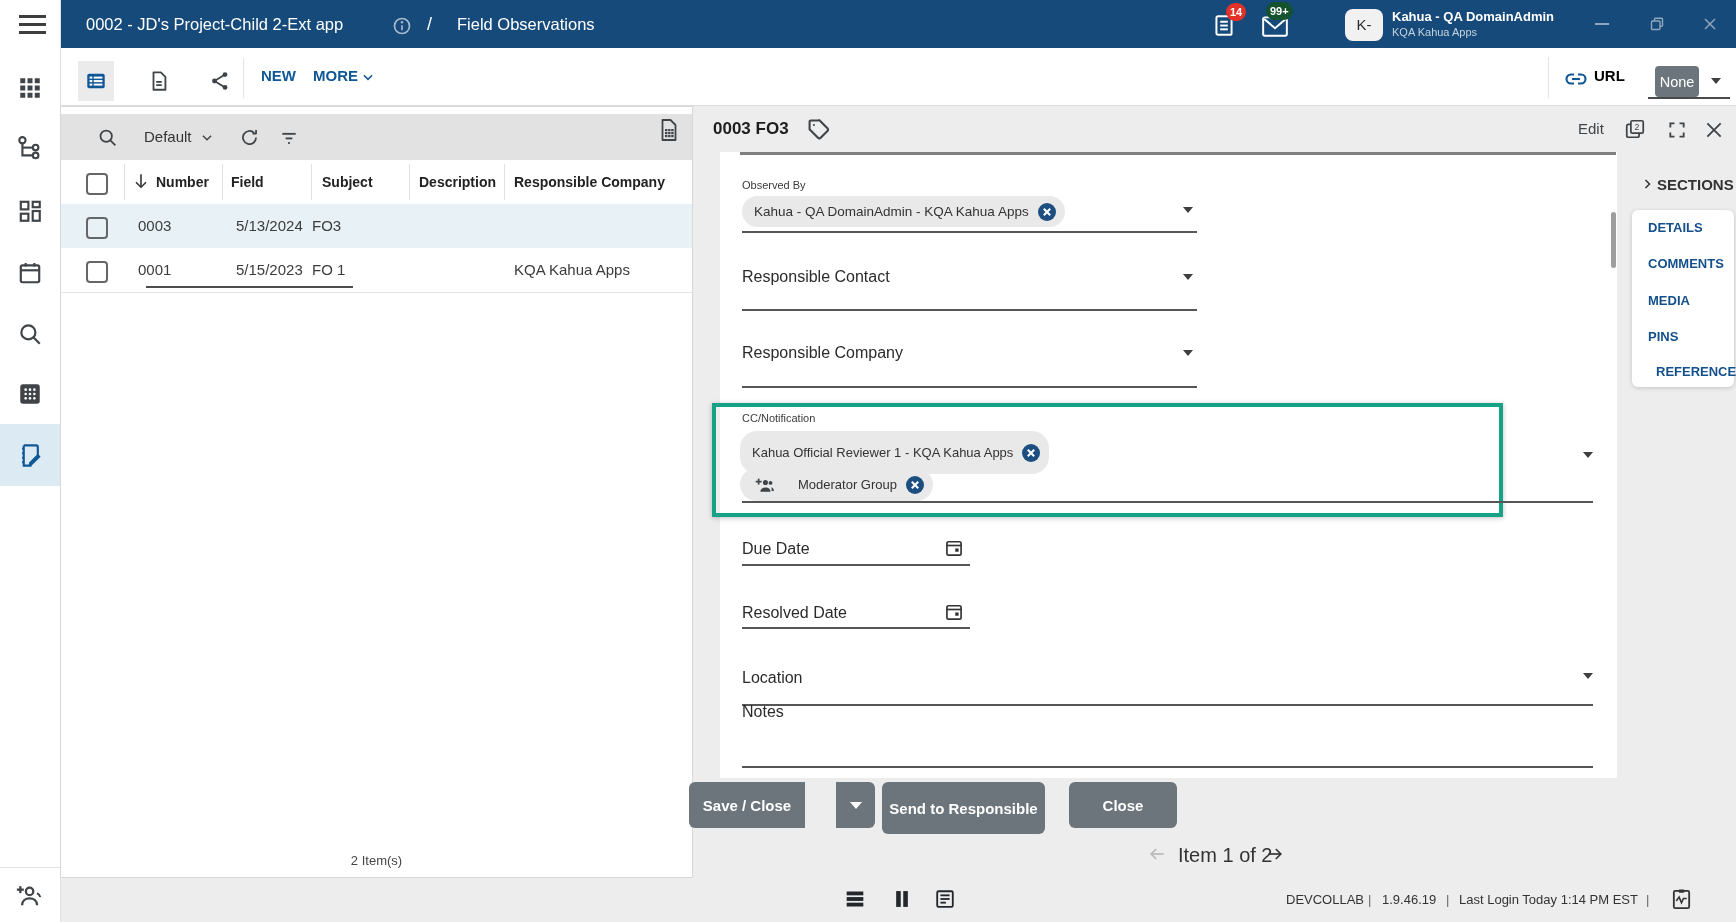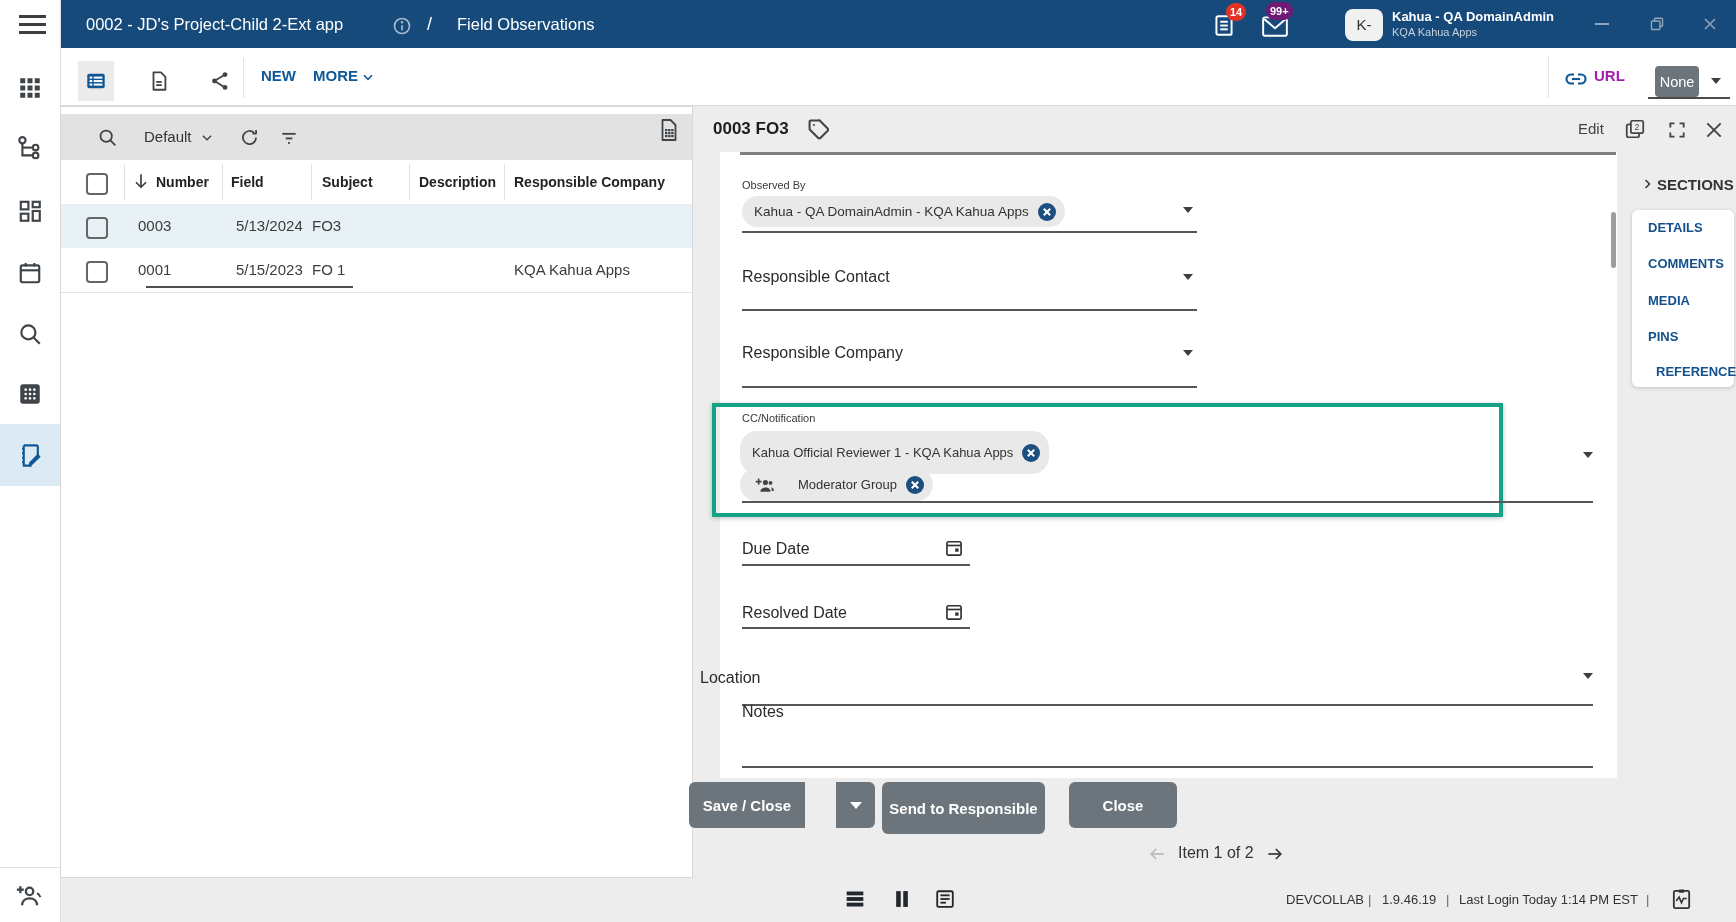--- a/index.html
+++ b/index.html
@@ -44,21 +44,21 @@
     </svg>
 </div>
 <div class="abs" style="left:1226px;top:3px;min-width:12px;padding:0 4px;height:18px;line-height:18px;background:#E23228;border-radius:9px;color:#fff;font-size:11px;font-weight:bold;text-align:center">14</div>
 
 <div class="abs" style="left:1261px;top:14px">
   <svg width="28" height="24" viewBox="0 0 26 22" fill="none" stroke="#fff" stroke-width="1.8">
       <rect x="2" y="3" width="22" height="17" rx="1.5"></rect>
       <path d="M3,4.5 L13,13 L23,4.5"></path>
     </svg>
 </div>
-<div class="abs" style="left:1266px;top:2px;min-width:16px;padding:0 4px;height:18px;line-height:18px;background:#701a75;border-radius:9px;color:#fff;font-size:11px;font-weight:bold;text-align:center">99+</div>
+<div class="abs" style="left:1266px;top:2px;min-width:16px;padding:0 4px;height:18px;line-height:18px;background:#14532d;border-radius:9px;color:#fff;font-size:11px;font-weight:bold;text-align:center">99+</div>
 
 <div class="abs" style="left:1345px;top:9px;width:38px;height:32px;background:#F1F1F1;border-radius:8px;line-height:32px;text-align:center;font-size:15px;color:#2E2E2E">K-</div>
 <div class="abs" style="left:1392px;top:9px;color:#fff;font-size:13px;font-weight:bold">Kahua - QA DomainAdmin</div>
 <div class="abs" style="left:1392px;top:26px;color:#C6D2DD;font-size:11px">KQA Kahua Apps</div>
 
 <div class="abs" style="left:1595px;top:23px;width:14px;height:2px;background:#8FA6BB"></div>
 <div class="abs" style="left:1649px;top:16px">
   <svg width="16" height="16" viewBox="0 0 16 16" fill="none" stroke="#8FA6BB" stroke-width="1.4">
       <rect x="2.5" y="5" width="8.5" height="8.5" rx="1"></rect>
       <path d="M5.5,5 V3 a0.8,0.8 0 0 1 0.8,-0.8 h6.4 a0.8,0.8 0 0 1 0.8,0.8 v6.4 a0.8,0.8 0 0 1 -0.8,0.8 h-2"></path>
@@ -113,21 +113,21 @@
 </div>
 
 <div class="abs" style="left:1548px;top:57px;width:1px;height:41px;background:#E3E3E3"></div>
 <div class="abs" style="left:1564px;top:70px">
   <svg width="24" height="18" viewBox="0 0 24 18" fill="none" stroke="#0F5795" stroke-width="2.1">
       <path d="M10,4.5 H7 a4.5,4.5 0 0 0 0,9 h3"></path>
       <path d="M14,4.5 h3 a4.5,4.5 0 0 1 0,9 h-3"></path>
       <line x1="8" y1="9" x2="16" y2="9"></line>
     </svg>
 </div>
-<div class="abs" style="left:1594px;top:48px;height:56px;line-height:56px;font-size:15px;font-weight:600;color:#a21caf">URL</div>
+<div class="abs" style="left:1594px;top:48px;height:56px;line-height:56px;font-size:15px;font-weight:600;color:#000000">URL</div>
 <div class="abs btn" style="left:1655px;top:66px;width:44px;height:31px;border-radius:4px;font-weight:normal;font-size:14.5px">None</div>
 <div class="abs caret" style="left:1711px;top:78px"></div>
 <div class="abs" style="left:1648px;top:97px;width:82px;height:2px;background:#4A4A4A"></div>
 
 <div class="abs" style="left:0;top:0;width:60px;height:922px;background:#fff;border-right:1px solid #E0E0E0"></div>
 <div class="abs" style="left:19px;top:15px;width:27px">
   <div style="height:3px;background:#3E3E3E;margin-bottom:5px"></div>
   <div style="height:3px;background:#3E3E3E;margin-bottom:5px"></div>
   <div style="height:3px;background:#3E3E3E"></div>
 </div>
@@ -288,20 +288,21 @@
   <div class="abs cell" style="left:453px;top:97px;height:44px;line-height:44px"></div>
 
   <div class="abs" style="left:0;top:141px;width:631px;height:44px;border-bottom:1px solid #E4E4E4"></div>
   <div class="abs" style="left:25px;top:154px;width:18px;height:18px;border:2px solid #666;border-radius:4px"></div>
   <div class="abs cell" style="left:77px;top:141px;height:44px;line-height:44px">0001</div>
   <div class="abs cell" style="left:175px;top:141px;height:44px;line-height:44px">5/15/2023</div>
   <div class="abs cell" style="left:251px;top:141px;height:44px;line-height:44px">FO 1</div>
   <div class="abs cell" style="left:453px;top:141px;height:44px;line-height:44px">KQA Kahua Apps</div>
   <div class="abs" style="left:85px;top:179px;width:207px;height:2px;background:#4D4D4D"></div>
 
+  <div class="abs" style="left:0;top:746px;width:631px;text-align:center;font-size:13px;color:#444">2 Item(s)</div>
 </div>
 
 <div class="abs" style="left:713px;top:106px;height:46px;line-height:46px;font-size:17px;font-weight:bold;color:#1E1E1E">0003 FO3</div>
 <div class="abs" style="left:806px;top:117px">
   <svg width="25" height="25" viewBox="0 0 24 24" fill="none" stroke="#3F4449" stroke-width="2">
       <path d="M12.9,3.2 L20.6,10.9 a1.8,1.8 0 0 1 0,2.6 L14.1,20 a1.8,1.8 0 0 1 -2.6,0 L3.8,12.3 a1.2,1.2 0 0 1 -0.35,-0.85 V4.5 a1.2,1.2 0 0 1 1.2,-1.2 h6.95 a1.8,1.8 0 0 1 1.3,0 z" stroke-linejoin="round"></path>
       <circle cx="7.6" cy="7.6" r="1" fill="#3F4449" stroke="none"></circle>
     </svg>
 </div>
 <div class="abs" style="left:1578px;top:106px;height:46px;line-height:46px;font-size:15px;color:#3F4449">Edit</div>
@@ -405,21 +406,21 @@
 <div class="abs flabel" style="left:742px;top:604px">Resolved Date</div>
 <div class="abs" style="left:944px;top:602px">
   <svg width="20" height="20" viewBox="0 0 24 24" fill="none" stroke="#333" stroke-width="2">
       <rect x="3.5" y="4.5" width="17" height="16" rx="2"></rect>
       <line x1="3.5" y1="9" x2="20.5" y2="9"></line>
       <rect x="13.5" y="12.5" width="4" height="4" fill="#333" stroke="none"></rect>
     </svg>
 </div>
 <div class="abs underline" style="left:742px;top:627px;width:228px"></div>
 
-<div class="abs flabel" style="left:700px;top:669px">Location</div>
+<div class="abs flabel" style="left:742px;top:669px">Location</div>
 <div class="abs caret" style="left:1583px;top:673px"></div>
 <div class="abs underline" style="left:742px;top:704px;width:851px"></div>
 
 <div class="abs flabel" style="left:742px;top:703px">Notes</div>
 <div class="abs underline" style="left:742px;top:766px;width:851px"></div>
 
 <div class="abs btn" style="left:689px;top:782px;width:116px;height:46px;border-radius:6px 0 0 6px">
   <span>Save / Close</span>
 </div>
 <div class="abs btn" style="left:836px;top:782px;width:39px;height:46px;border-radius:0 6px 6px 0">
@@ -431,21 +432,21 @@
 <div class="abs btn" style="left:1069px;top:782px;width:108px;height:46px">
   <span>Close</span>
 </div>
 
 <div class="abs" style="left:1146px;top:844px">
   <svg width="22" height="20" viewBox="0 0 24 24" fill="none" stroke="#B9B9B9" stroke-width="2">
       <line x1="20" y1="12" x2="5" y2="12"></line>
       <path d="M11,6 l-6,6 6,6"></path>
     </svg>
 </div>
-<div class="abs" style="left:1178px;top:844px;font-size:16px;color:#333">Item 1 of 2</div>
+<div class="abs" style="left:1178px;top:844px;font-size:20px;color:#333">Item 1 of 2</div>
 <div class="abs" style="left:1264px;top:844px">
   <svg width="22" height="20" viewBox="0 0 24 24" fill="none" stroke="#333" stroke-width="2">
       <line x1="4" y1="12" x2="19" y2="12"></line>
       <path d="M13,6 l6,6 -6,6"></path>
     </svg>
 </div>
 
 <div class="abs" style="left:1641px;top:178px">
   <svg width="12" height="12" viewBox="0 0 24 24" fill="none" stroke="#333" stroke-width="3">
       <path d="M9,4 l8,8 -8,8"></path>

